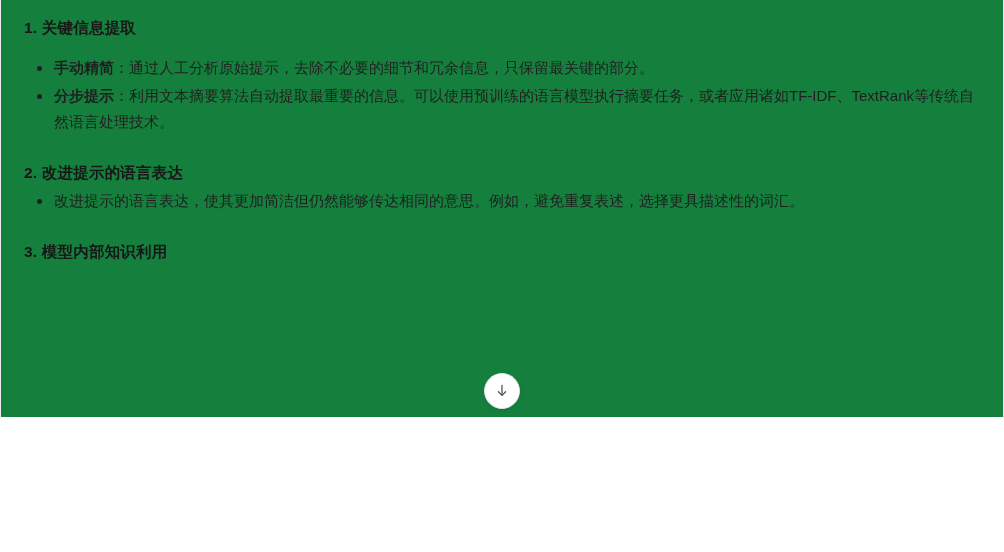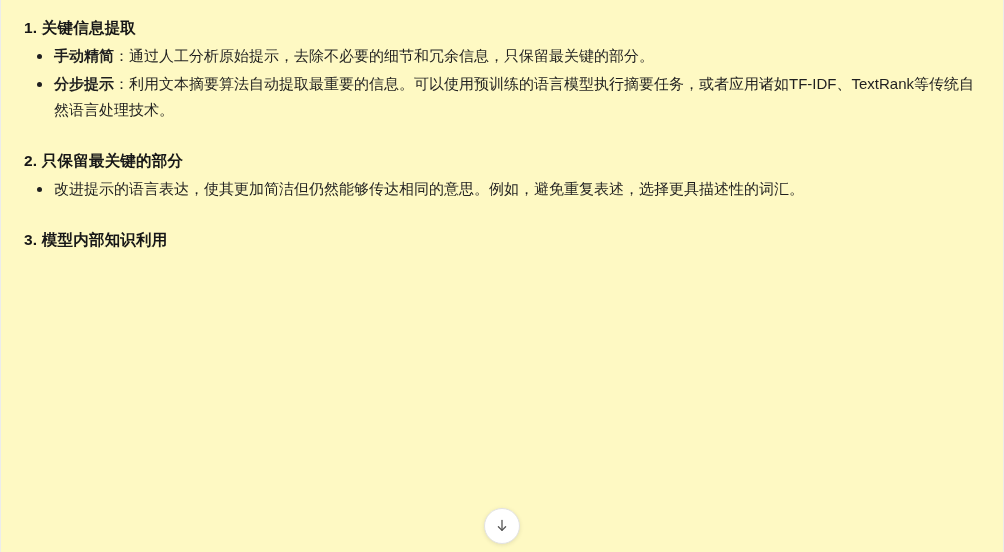--- a/index.html
+++ b/index.html
@@ -13,22 +13,22 @@
     font-family: "Liberation Sans", "DejaVu Sans", sans-serif;
     color: #1a1a1a;
     overflow: hidden;
     position: relative;
   }
   .page {
     position: absolute;
     left: 0;
     top: 0;
     width: 1004px;
-    height: 552px;
-    background: #fef9c3;
+    height: 417px;
+    background: #15803d;
     box-sizing: border-box;
     padding: 10px 28px 0 24px;
     overflow: hidden;
   }
   .section {
     margin: 0;
   }
   h3.heading {
     font-size: 15.5px;
     font-weight: bold;
@@ -61,21 +61,21 @@
     top: 11px;
     width: 5px;
     height: 5px;
     border-radius: 50%;
     background: #1f1f1f;
   }
   ul.bullets > li b {
     font-weight: bold;
   }
   .s1 { margin-top: 6px; }
-  .s1 ul { margin-top: 4px; }
+  .s1 ul { margin-top: 16px; }
   .s2 { margin-top: 26px; }
   .s2 ul { margin-top: 3px; }
   .s3 { margin-top: 26px; }
   .s3 ul { margin-top: 16px; }
   .s4 { margin-top: 26px; }
   .s4 ul { margin-top: 16px; }
 
   .scroll-hint {
     position: absolute;
     left: 50%;
@@ -121,21 +121,21 @@
     </h3>
     <ul class="bullets">
       <li><b>手动精简</b><span>：</span><span>通过人工分析原始提示，去除不必要的细节和冗余信息，只保留最关键的部分。</span></li>
       <li><b>分步提示</b><span>：</span><span>利用文本摘要算法自动提取最重要的信息。可以使用预训练的语言模型执行摘要任务，或者应用诸如TF-IDF、TextRank等传统自然语言处理技术。</span></li>
     </ul>
   </div>
 
   <div class="section s2">
     <h3 class="heading">
       <span class="num">2.</span>
-      <span>只保留最关键的部分</span>
+      <span>改进提示的语言表达</span>
     </h3>
     <ul class="bullets">
       <li><span>改进提示的语言表达，使其更加简洁但仍然能够传达相同的意思。例如，避免重复表述，选择更具描述性的词汇。</span></li>
     </ul>
   </div>
 
   <div class="section s3">
     <h3 class="heading">
       <span class="num">3.</span>
       <span>模型内部知识利用</span>

